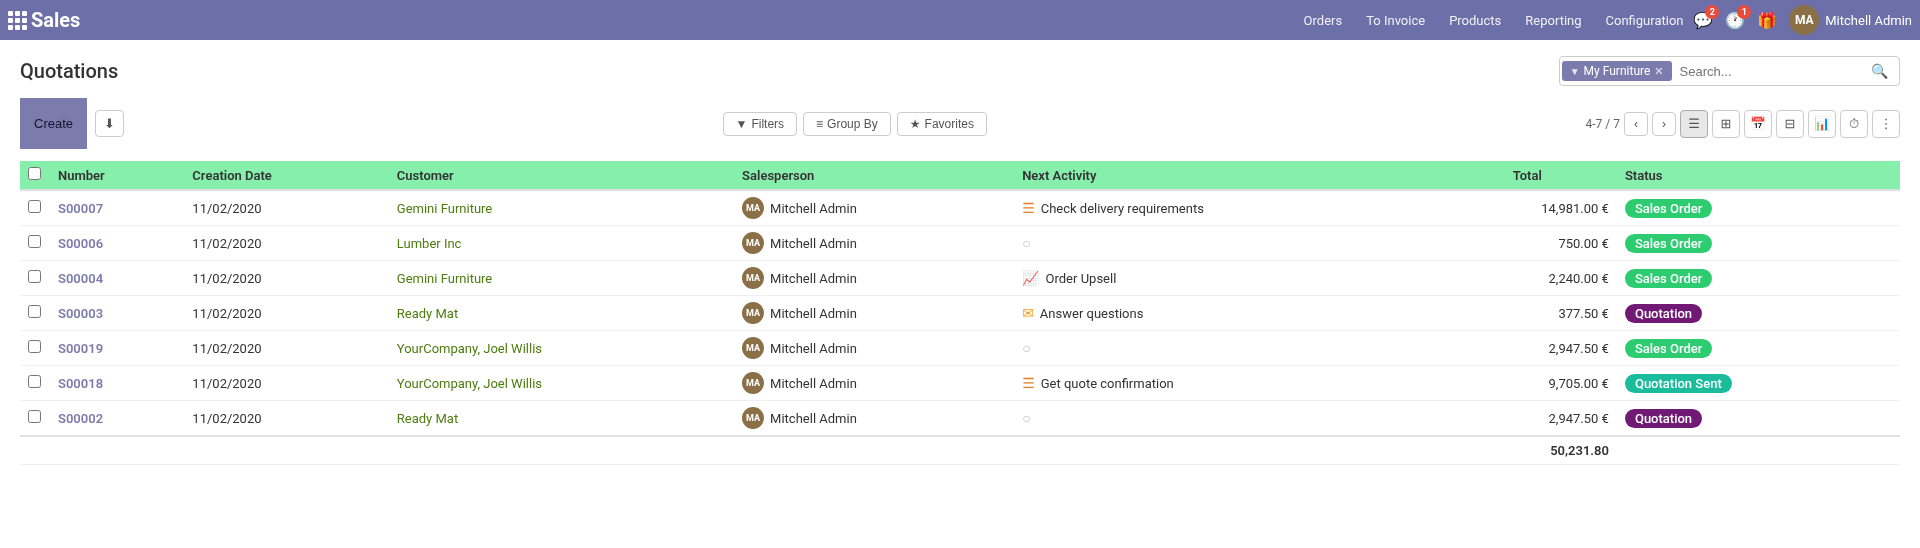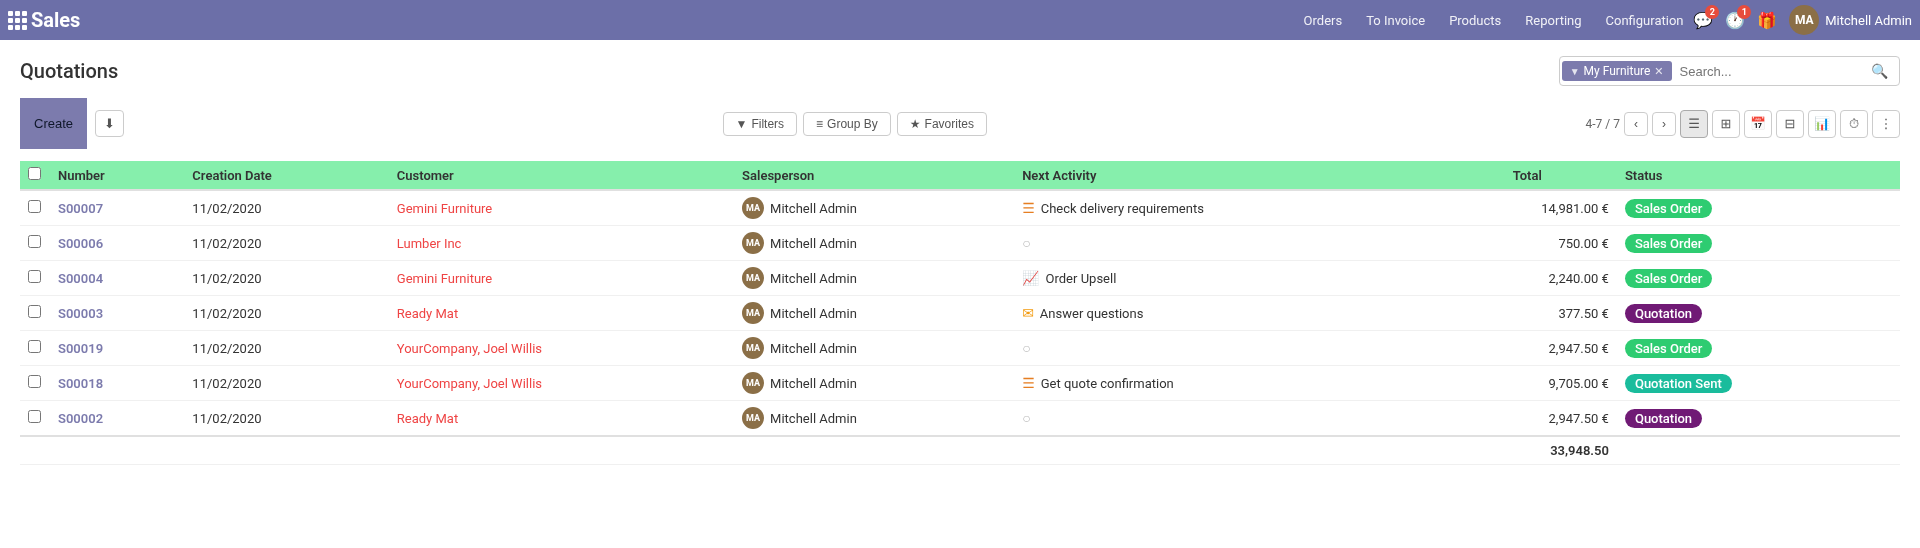--- a/index.html
+++ b/index.html
@@ -266,21 +266,21 @@
       vertical-align: middle;
     }
     .data-table tbody td.num-col { text-align: right; }
     .checkbox-col { width: 30px; }
     .order-link {
       color: #7c7bad;
       font-weight: 600;
       cursor: pointer;
     }
     .customer-link {
-      color: #ef4444;
+      color: #4d7c0f;
       cursor: pointer;
     }
 
     .salesperson-cell {
       display: flex;
       align-items: center;
       gap: 6px;
     }
     .mini-avatar {
       width: 22px;
@@ -671,19 +671,19 @@
       </div>
     </td>
     <td class="num-col">2,947.50 €</td>
     <td>
       <span class="status-badge status-quotation">Quotation</span>
     </td>
     <td></td>
   </tr>
         <tr class="total-row">
   <td colspan="6"></td>
-  <td class="num-col">33,948.50</td>
+  <td class="num-col">50,231.80</td>
   <td></td>
   <td></td>
 </tr>
       </tbody>
   </table>
 </div>
 
 </body></html>

